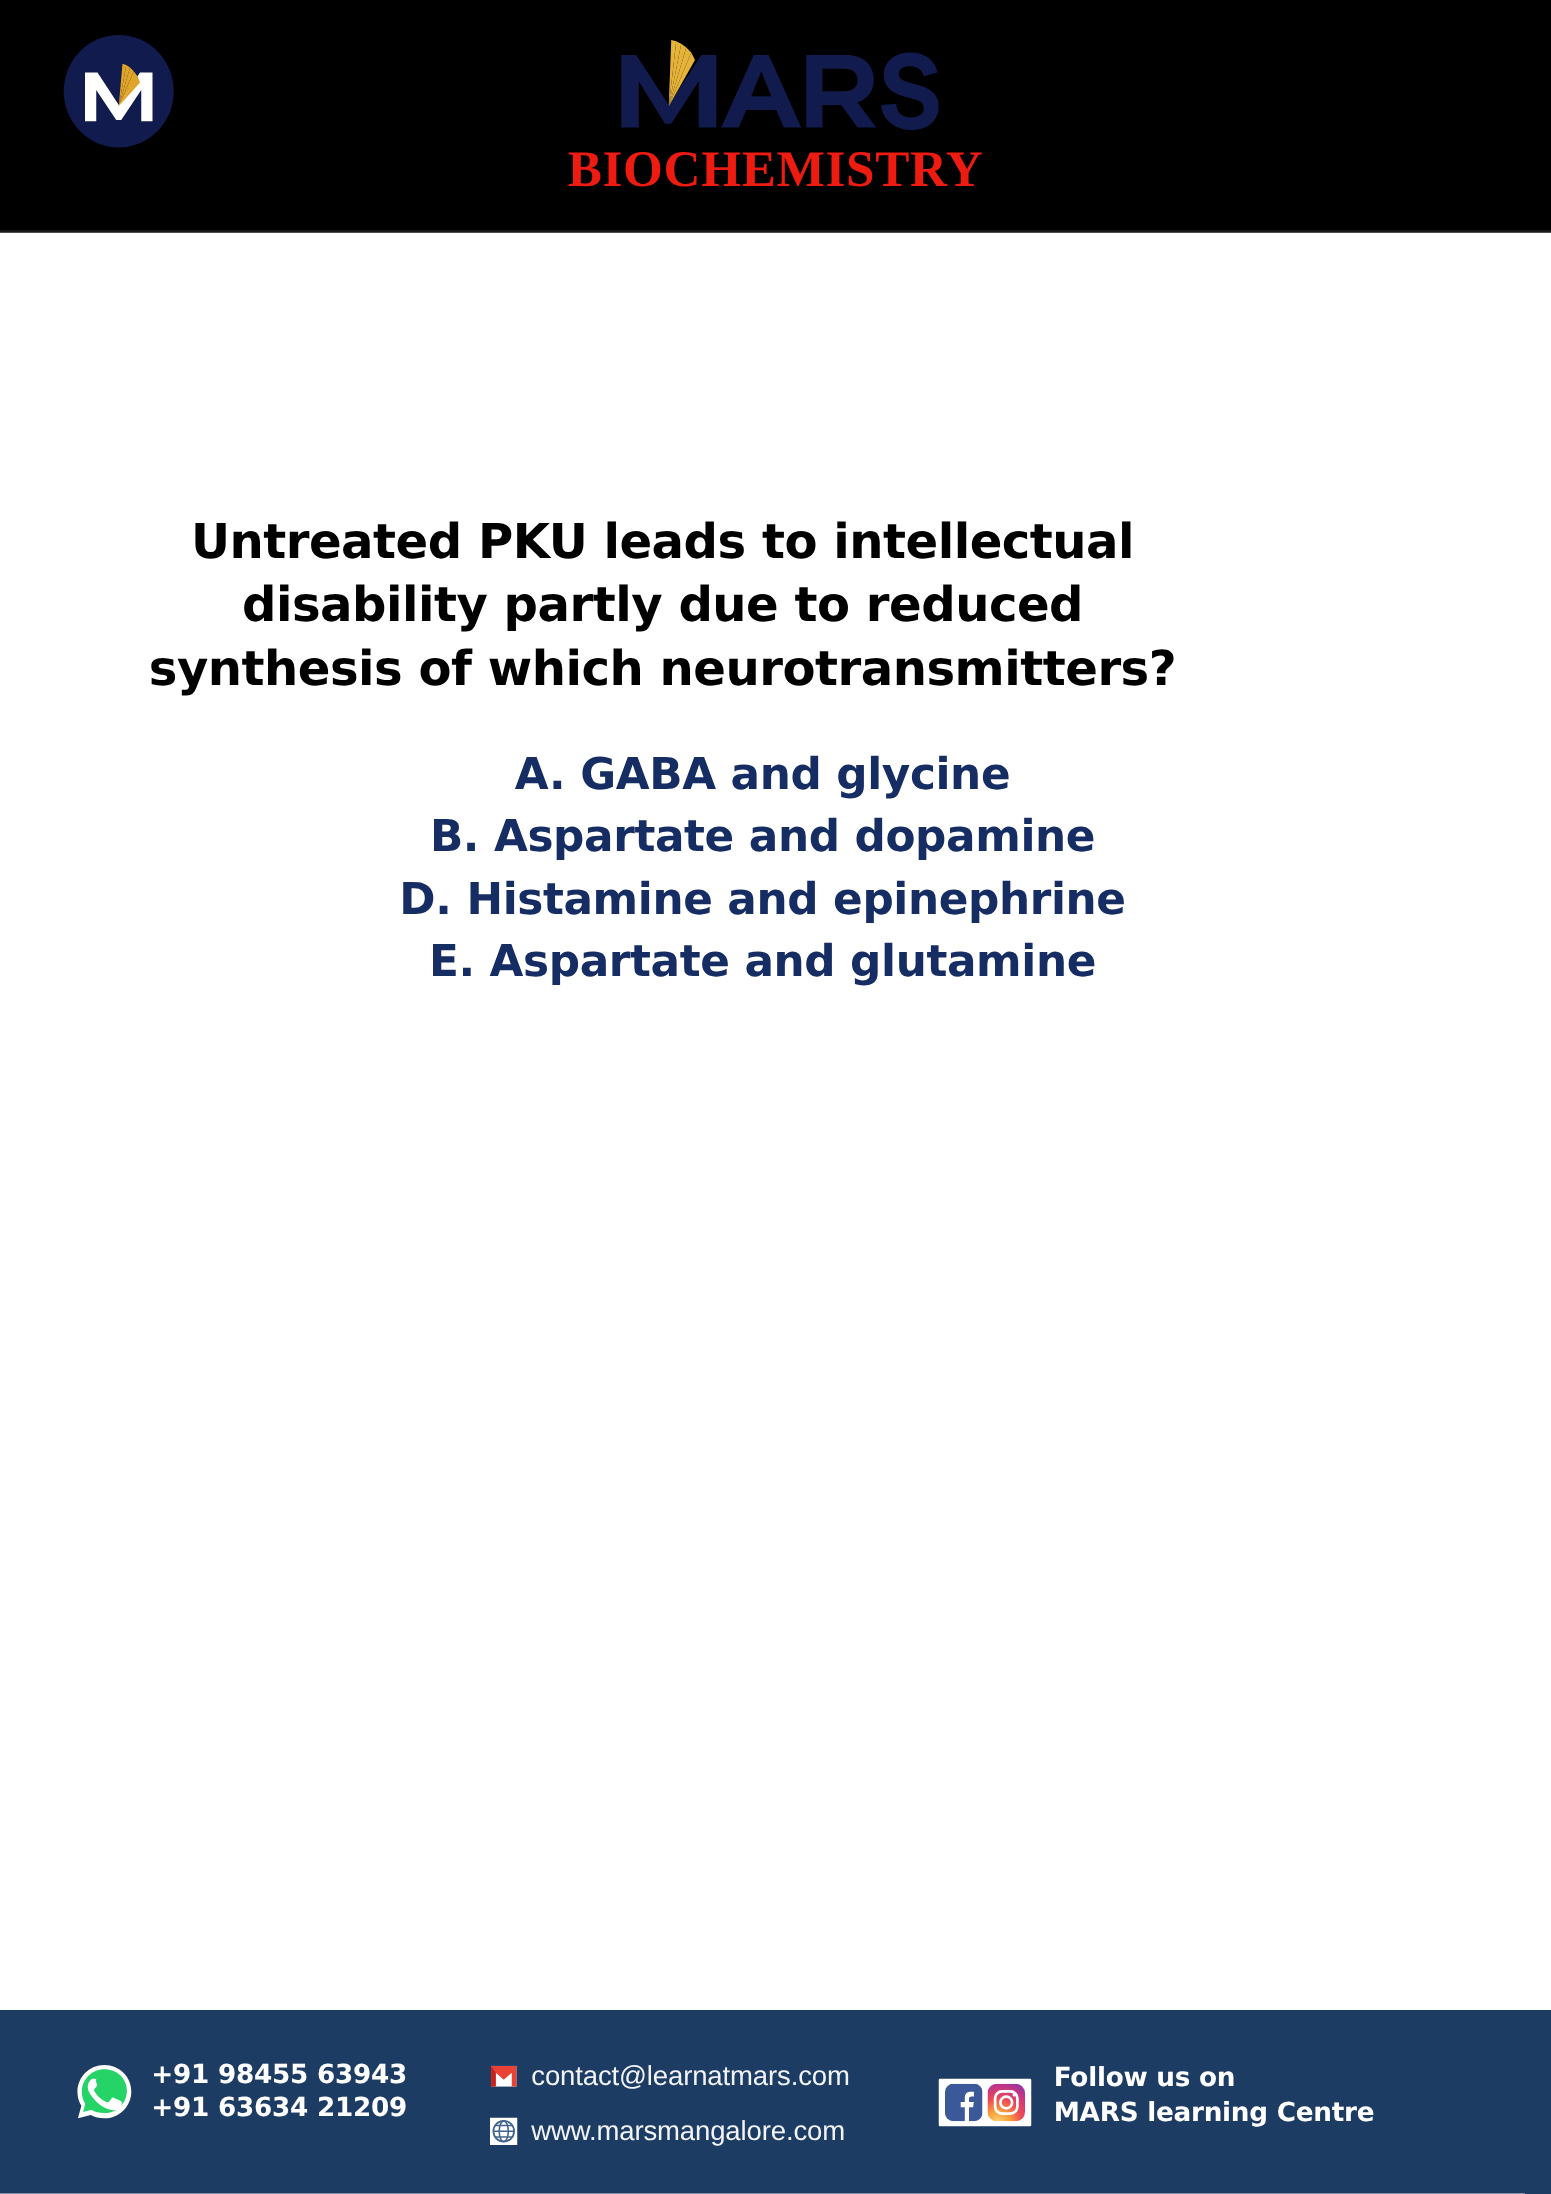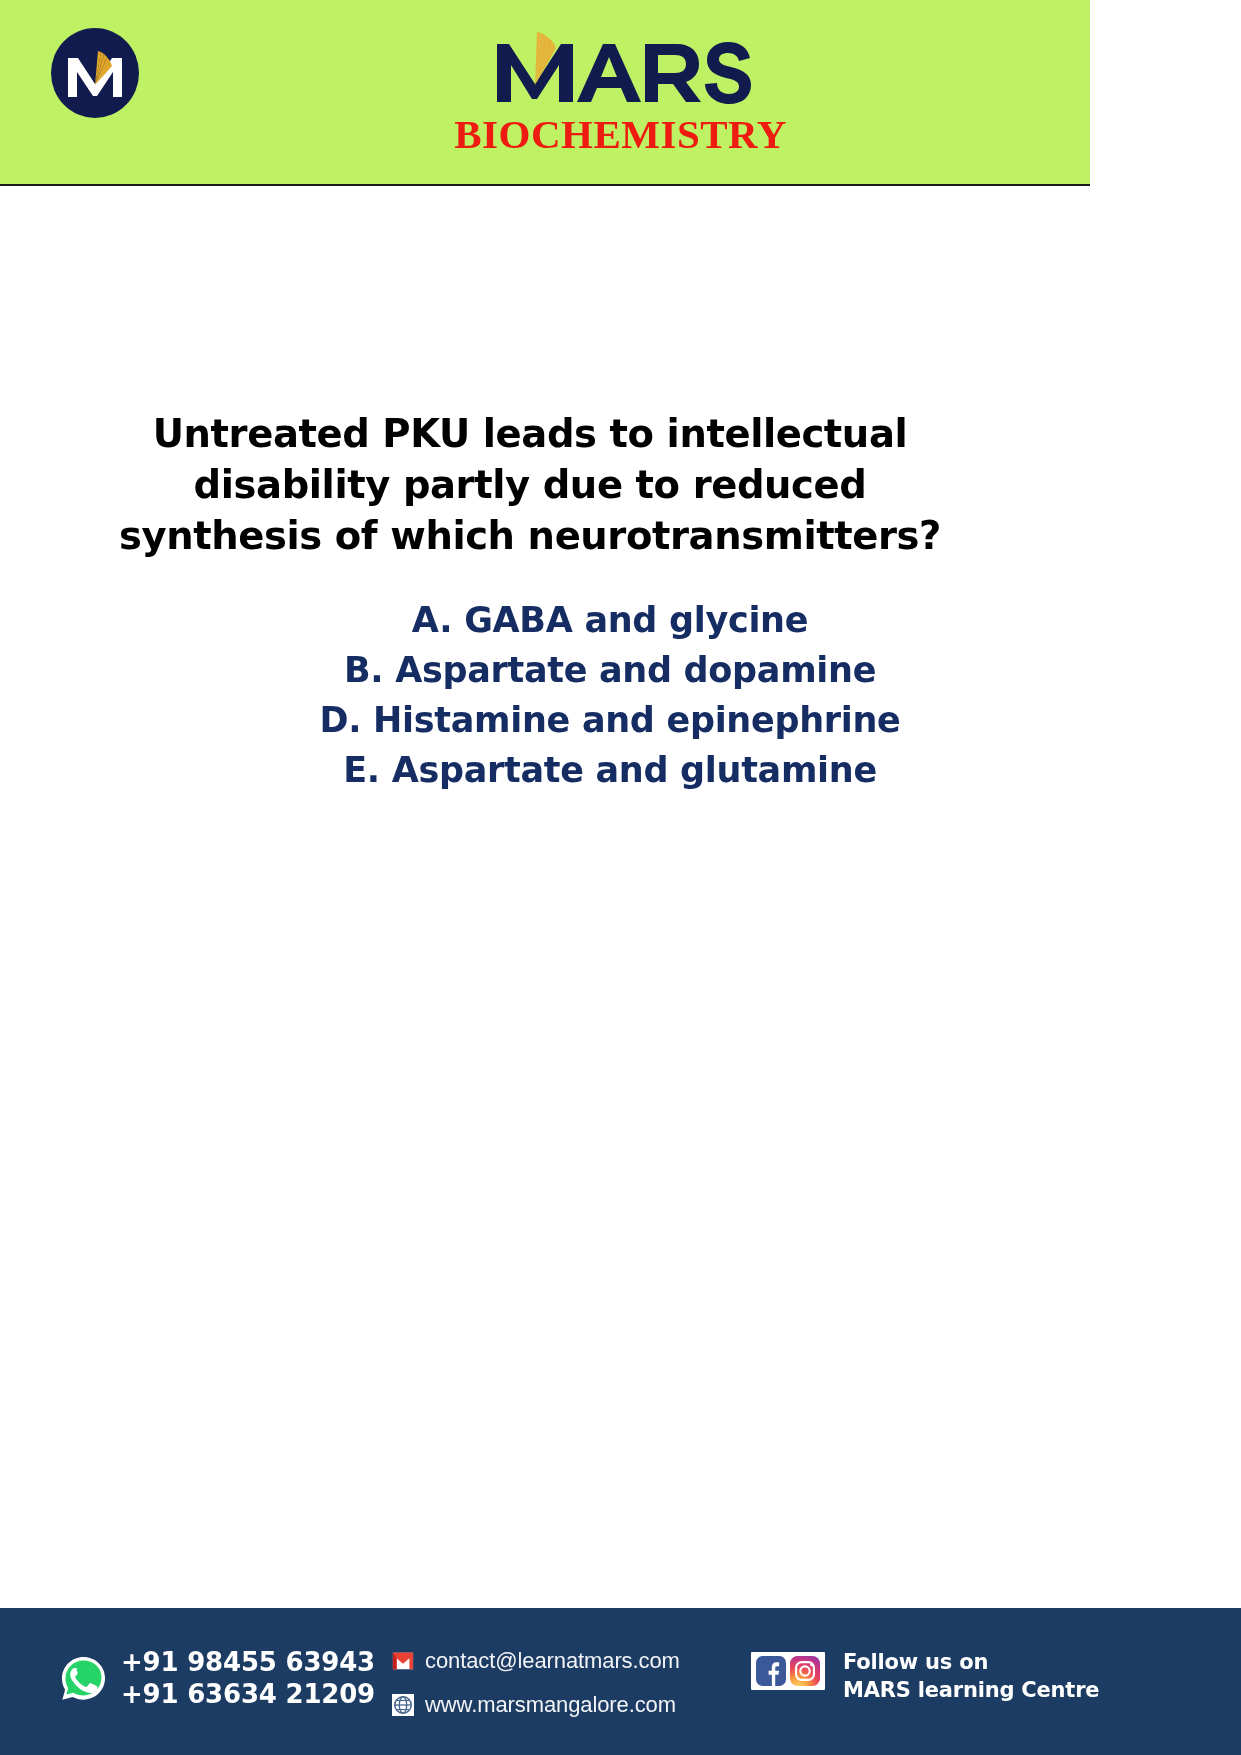--- a/index.html
+++ b/index.html
@@ -13,25 +13,25 @@
     position: relative;
     font-family: "Liberation Sans", sans-serif;
     overflow: hidden;
   }
 
   
   .header {
     position: absolute;
     left: 0;
     top: 0;
-    width: 1090px;
+    width: 1241px;
     height: 186px;
     border-bottom: 2px solid #1a1a1a;
     box-sizing: border-box;
-    background: #bef264;
+    background: #000000;
   }
 
   .logo-badge {
     position: absolute;
     left: 49px;
     top: 27px;
     width: 92px;
     height: 92px;
   }
 
@@ -125,21 +125,21 @@
   .wa-icon { width: 47px; height: 47px; flex: 0 0 auto; }
   .phone-lines {
     display: flex;
     flex-direction: column;
     gap: 6px;
   }
   .phone-line {
     color: #ffffff;
     font-family: "DejaVu Sans", sans-serif;
     font-weight: bold;
-    font-size: 26px;
+    font-size: 21px;
     letter-spacing: -0.2px;
     line-height: 1;
   }
 
   
   .fgroup-contact {
     position: absolute;
     left: 392px;
     top: 42px;
     display: flex;
@@ -159,21 +159,21 @@
     line-height: 1;
   }
   .mini-icon { width: 22px; height: 22px; flex: 0 0 auto; display:block; }
 
   
   .fgroup-social {
     position: absolute;
     left: 751px;
     top: 44px;
     display: flex;
-    align-items: flex-start;
+    align-items: flex-end;
     gap: 18px;
   }
   .social-chip {
     background: #ffffff;
     padding: 4px 5px;
     display: flex;
     gap: 4px;
     align-items: center;
     border-radius: 1px;
   }

